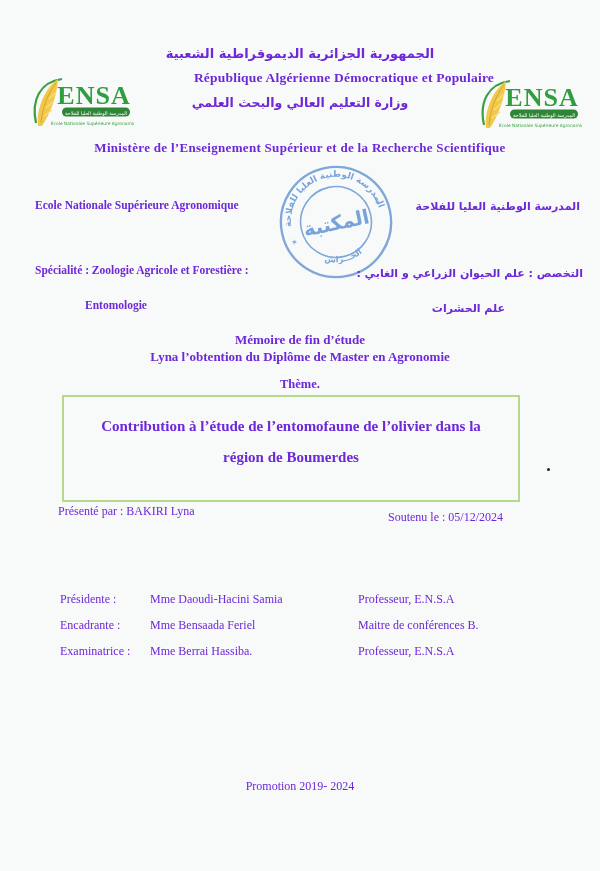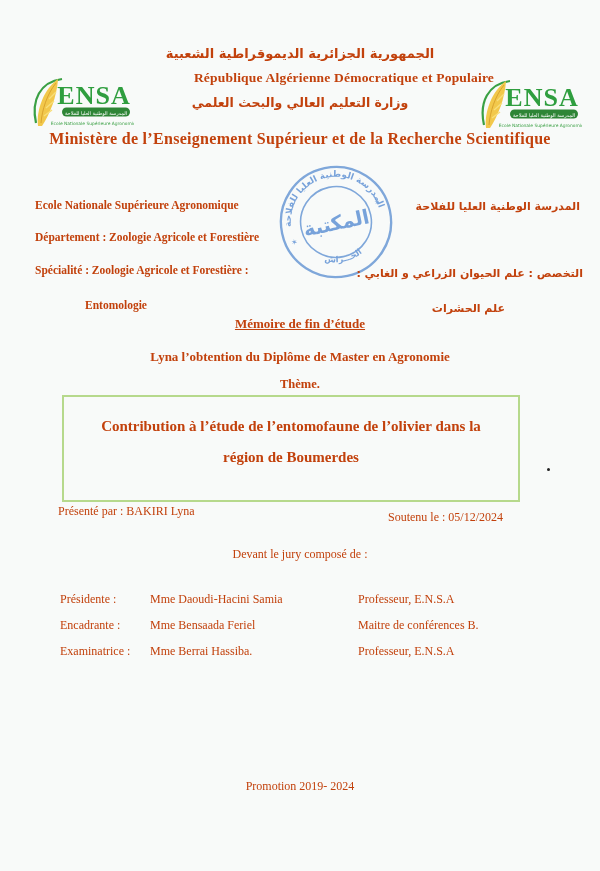--- a/index.html
+++ b/index.html
@@ -2,54 +2,54 @@
 <html lang="fr"><head>
 <meta charset="utf-8">
 <style>
   html,body{margin:0;padding:0;background:#e8e8e8;}
   .page{
     position:relative;
     width:600px;height:871px;
     margin:0 auto;
     background:#f8faf9;
     font-family:"Liberation Serif","DejaVu Serif",serif;
-    color:#c2410c;
+    color:#6d28d9;
     overflow:hidden;
   }
   .abs{position:absolute;}
   .center{left:0;width:600px;text-align:center;}
   .bold{font-weight:bold;}
   .ar{font-family:"DejaVu Sans",sans-serif;direction:rtl;}
 
   
   .hdr-ar1{top:46px;font-size:13px;}
   .hdr-fr1{top:70px;font-size:13.5px;letter-spacing:.2px;padding-left:44px;}
   .hdr-ar2{top:95px;font-size:12.5px;text-align:center;}
-  .hdr-fr2{top:130px;font-size:16px;letter-spacing:.3px;}
+  .hdr-fr2{top:140px;font-size:13px;letter-spacing:.3px;}
 
   
   .logo{width:106px;height:54px;}
   .logo-left{left:28px;top:76px;}
   .logo-right{left:476px;top:78px;}
 
   
   .stamp{left:277px;top:163px;width:118px;height:118px;transform:rotate(-12deg);opacity:.88;}
 
   
   .inst-left{left:35px;font-size:11.5px;font-weight:bold;}
   .inst-right{font-size:11px;font-weight:bold;}
   .row1{top:199px;} .row2{top:231px;} .row3{top:264px;} .row4{top:299px;}
   .inst-ar1{right:20px;top:200px;}
   .inst-ar2{right:20px;top:234px;}
   .inst-ar3{right:17px;top:267px;}
   .inst-ar4{right:95px;top:302px;}
   .entomologie{left:85px;}
 
   
-  .deg1{top:316px;font-size:13px;text-decoration:underline;}
+  .deg1{top:332px;font-size:13px;}
   .deg2{top:349px;font-size:13px;}
   .deg3{top:377px;font-size:12.5px;}
 
   
   .title-box{
     left:62px;top:395px;width:454px;height:89px;
     border:2px solid #b6d98c;
     text-align:center;
     font-weight:bold;font-size:15px;line-height:31px;
     padding-top:14px;
@@ -122,41 +122,39 @@
       <text font-family="DejaVu Sans, sans-serif" font-size="8.5" fill="#6696d6" font-weight="bold">
         <textPath href="#rim-bottom" startOffset="50%" text-anchor="middle">الحـــراش</textPath>
       </text>
       <text x="60" y="68" text-anchor="middle" font-family="DejaVu Sans, sans-serif" font-size="20" font-weight="bold" fill="#6696d6">المكتبة</text>
       <text x="11" y="74" font-size="8" fill="#6696d6">✶</text>
       <text x="102" y="52" font-size="8" fill="#6696d6">✶</text>
     </svg>
   </div>
 
   <div class="abs inst-left row1">Ecole Nationale Supérieure Agronomique</div>
-  <div class="abs inst-left row2">Département  : Zoologie Agricole et Forestière</div>
   <div class="abs inst-left row3">Spécialité : Zoologie Agricole et Forestière :</div>
   <div class="abs inst-left row4 entomologie">Entomologie</div>
 
   <div class="abs ar inst-right inst-ar1">المدرسة الوطنية العليا للفلاحة</div>
   <div class="abs ar inst-right inst-ar3">التخصص : علم الحيوان الزراعي و الغابي :</div>
   <div class="abs ar inst-right inst-ar4">علم الحشرات</div>
 
   <div class="abs center bold deg1">Mémoire de fin d’étude</div>
   <div class="abs center bold deg2">Lyna l’obtention du Diplôme de Master en Agronomie</div>
   <div class="abs center bold deg3">Thème.</div>
 
   <div class="abs title-box">
     <div>Contribution à l’étude de l’entomofaune de l’olivier dans la</div>
     <div>région de Boumerdes</div>
   </div>
   <div class="abs ink-dot"></div>
 
   <div class="abs presented">Présenté par : BAKIRI Lyna</div>
   <div class="abs defended">Soutenu le : 05/12/2024</div>
-  <div class="abs center jury-heading">Devant le jury composé de :</div>
 
   <div class="abs jury">
     <div class="jury-row">
       <span class="jury-label">Présidente  :</span>
       <span class="jury-name">Mme Daoudi-Hacini Samia</span>
       <span class="jury-role">Professeur, E.N.S.A</span>
     </div>
     <div class="jury-row">
       <span class="jury-label">Encadrante :</span>
       <span class="jury-name">Mme Bensaada Feriel</span>

